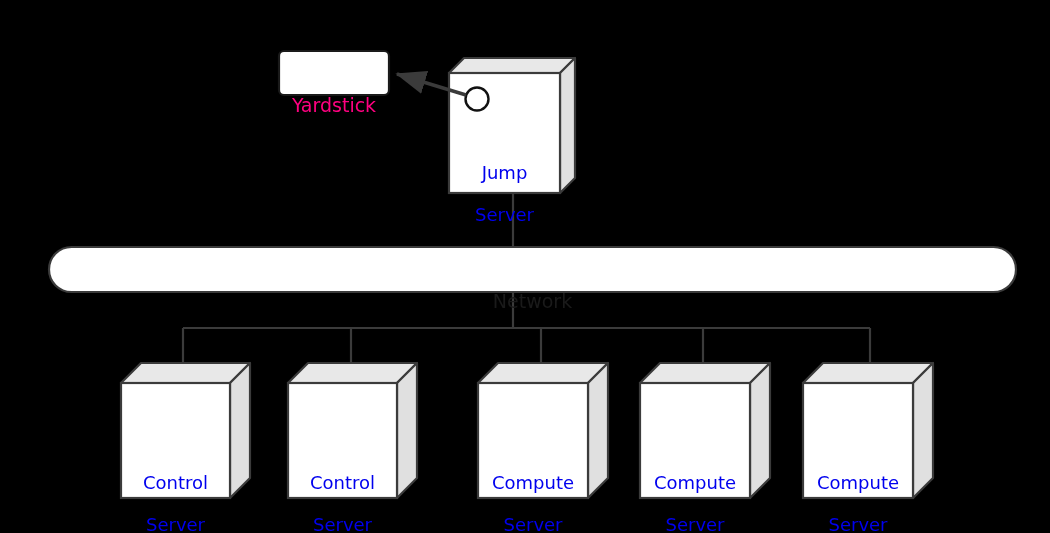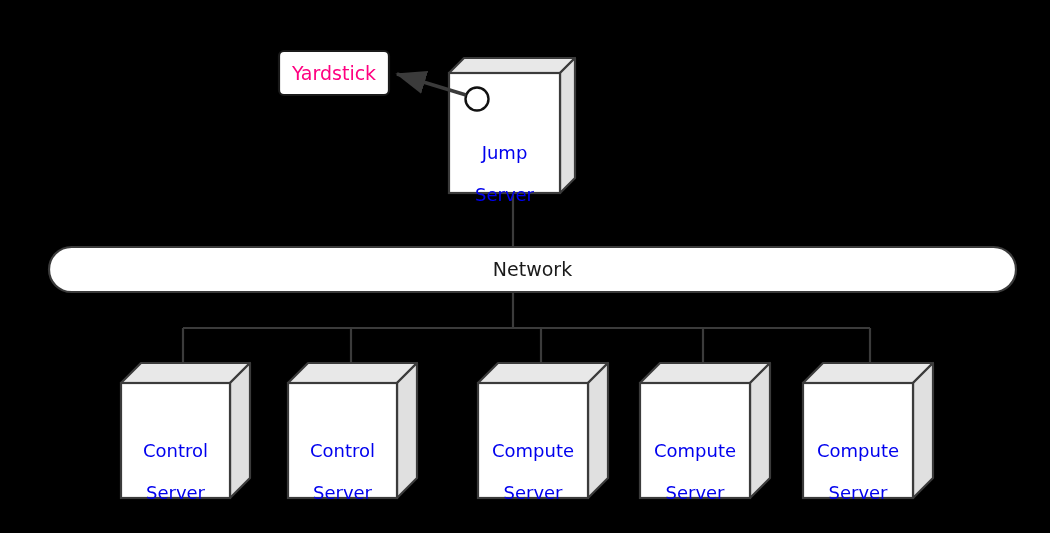--- a/index.html
+++ b/index.html
@@ -25,20 +25,21 @@
     height: 533px;
     display: block;
   }
   .lbl {
     position: absolute;
     text-align: center;
     line-height: 1.16;
     white-space: pre-line;
     pointer-events: none;
     user-select: none;
+    margin-top: 32px;
   }
   .node-label {
     color: #0000EE;
     font-size: 18px;
     font-family: "DejaVu Sans", sans-serif;
   }
   .network-label {
     color: #1a1a1a;
     font-size: 19px;
     font-family: "DejaVu Sans", sans-serif;
@@ -128,21 +129,21 @@
 
     <g>
       <polygon points="803,383 823,363 933,363 913,383" fill="#E8E8E8" stroke="#3b3b3b" stroke-width="2.2" stroke-linejoin="round"></polygon>
       <polygon points="913,383 933,363 933,478 913,498" fill="#E0E0E0" stroke="#3b3b3b" stroke-width="2.2" stroke-linejoin="round"></polygon>
       <rect x="803" y="383" width="110" height="115" fill="#FFFFFF" stroke="#3b3b3b" stroke-width="2.2"></rect>
     </g>
   </svg>
 
   <div class="lbl yardstick-label" style="left:279px; top:62px; width:110px;">Yardstick</div>
 
-  <div class="lbl node-label" style="left:449px; top:122px; width:111px;">
+  <div class="lbl node-label" style="left:449px; top:110px; width:111px;">
     <div>Jump</div>
     <div>Server</div>
   </div>
 
   <div class="lbl network-label" style="left:49px; top:258px; width:967px;">Network</div>
 
   <div class="lbl node-label" style="left:121px; top:420px; width:109px;">
     <div>Control</div>
     <div>Server</div>
   </div>

